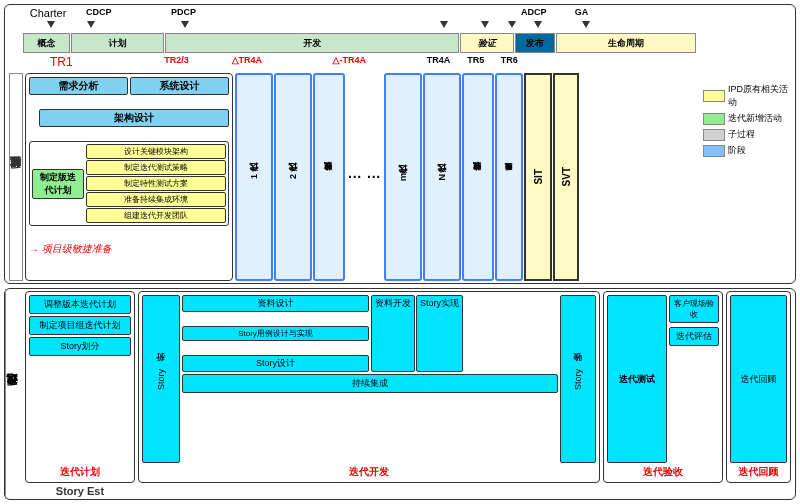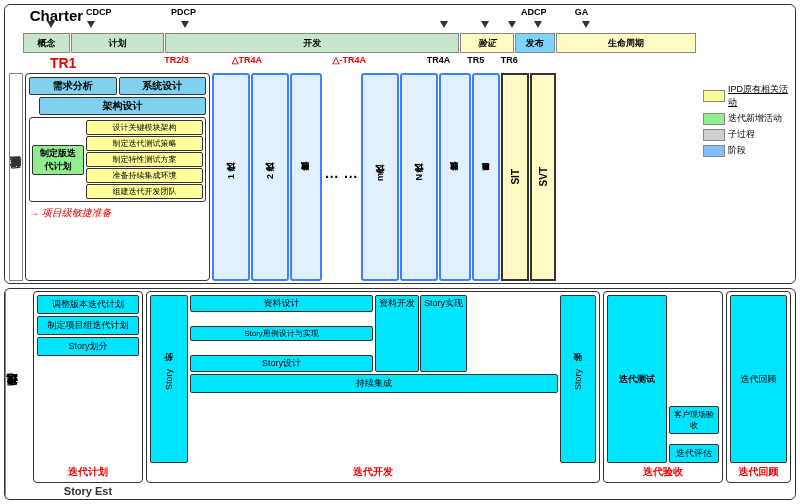--- a/index.html
+++ b/index.html
@@ -125,61 +125,61 @@
 </head>
 <body>
 
 <div class="main-container">
 
   <div class="top-section">
 
     <div style="display:flex; flex-direction:column; margin-left:14px; position:relative;">
 
       <div style="height:26px; position:relative; width:calc(100% - 95px);">
-        <span style="position:absolute;left:1%;font-size:15px;font-weight:bold;">Charter</span>
+        <span style="position:absolute;left:1%;font-size:11px;font-weight:normal;">Charter</span>
         <span style="position:absolute;left:7%;font-size:9px;font-weight:bold;margin-left:16px;">CDCP</span>
         <span style="position:absolute;left:22%;font-size:9px;font-weight:bold;">PDCP</span>
         <span style="position:absolute;left:74%;font-size:9px;font-weight:bold;">ADCP</span>
         <span style="position:absolute;left:82%;font-size:9px;font-weight:bold;">GA</span>
 
         <span style="position:absolute;left:3.5%;top:14px;" class="tri-down-black"></span>
         <span style="position:absolute;left:9.5%;top:14px;" class="tri-down-black"></span>
         <span style="position:absolute;left:23.5%;top:14px;" class="tri-down-black"></span>
         <span style="position:absolute;left:62%;top:14px;" class="tri-down-black"></span>
         <span style="position:absolute;left:68%;top:14px;" class="tri-down-black"></span>
         <span style="position:absolute;left:72%;top:14px;" class="tri-down-black"></span>
         <span style="position:absolute;left:76%;top:14px;" class="tri-down-black"></span>
         <span style="position:absolute;left:83%;top:14px;" class="tri-down-black"></span>
       </div>
 
       <div style="display:flex;height:20px;width:calc(100% - 95px); gap:1px; margin-bottom:2px;">
         <div style="width:7%;background:#c8e6c9;border:1px solid #888;display:flex;align-items:center;justify-content:center;font-size:9px;font-weight:bold;">概念</div>
         <div style="width:14%;background:#c8e6c9;border:1px solid #888;display:flex;align-items:center;justify-content:center;font-size:9px;font-weight:bold;">计划</div>
         <div style="width:44%;background:#c8e6c9;border:1px solid #888;display:flex;align-items:center;justify-content:center;font-size:9px;font-weight:bold;">开发</div>
         <div style="width:8%;background:#fff9c4;border:1px solid #888;display:flex;align-items:center;justify-content:center;font-size:9px;font-weight:bold;font-style:italic;">验证</div>
-        <div style="width:6%;background:#7dd3fc;border:1px solid #888;display:flex;align-items:center;justify-content:center;font-size:9px;font-weight:bold;">发布</div>
+        <div style="width:6%;background:#0369a1;border:1px solid #888;display:flex;align-items:center;justify-content:center;font-size:9px;font-weight:bold;">发布</div>
         <div style="width:21%;background:#fff9c4;border:1px solid #888;display:flex;align-items:center;justify-content:center;font-size:9px;font-weight:bold;">生命周期</div>
       </div>
 
       <div style="height:16px; position:relative; width:calc(100% - 95px); margin-bottom:2px;">
-        <span style="position:absolute;left:4%;font-size:14px;color:#e00;font-weight:bold;">TR1</span>
+        <span style="position:absolute;left:4%;font-size:12px;color:#e00;font-weight:normal;">TR1</span>
         <span style="position:absolute;left:21%;font-size:9px;color:#e00;font-weight:bold;">TR2/3</span>
         <span style="position:absolute;left:31%;font-size:9px;color:#e00;font-weight:bold;">△TR4A</span>
         <span style="position:absolute;left:46%;font-size:9px;color:#e00;font-weight:bold;">△-TR4A</span>
         <span style="position:absolute;left:60%;font-size:9px;font-weight:bold;">TR4A</span>
         <span style="position:absolute;left:66%;font-size:9px;font-weight:bold;">TR5</span>
         <span style="position:absolute;left:71%;font-size:9px;font-weight:bold;">TR6</span>
       </div>
     </div>
 
     <div style="display:flex;flex:1;gap:2px;overflow:hidden;">
 
       <div style="writing-mode:vertical-rl;transform:rotate(180deg);font-size:11px;font-weight:bold;display:flex;align-items:center;justify-content:center;width:14px;border:1px solid #888;color:#333;flex-shrink:0;">整体过程模板</div>
 
-      <div style="border:1.5px solid #333;border-radius:4px;width:185px;padding:3px;display:flex;flex-direction:column;gap:2px;flex-shrink:0;position:relative;">
+      <div style="border:1.5px solid #333;border-radius:4px;width:208px;padding:3px;display:flex;flex-direction:column;gap:14px;flex-shrink:0;position:relative;">
         <div style="display:flex;gap:2px;">
           <div class="proc-box" style="flex:1;">需求分析</div>
           <div class="proc-box" style="flex:1;">系统设计</div>
         </div>
         <div style="display:flex;gap:2px;margin-left:10px;">
           <div class="proc-box" style="flex:1;">架构设计</div>
         </div>
         <div style="border:1.5px solid #333;border-radius:3px;padding:2px;display:flex;flex-direction:column;gap:1px;">
           <div style="display:flex;gap:2px;align-items:center;">
             <div class="proc-box-green" style="width:52px;font-size:9px;">制定版迭代计划</div>
@@ -231,21 +231,21 @@
         <div style="border:2px solid #333;background:#fff9c4;display:flex;align-items:center;justify-content:center;width:28px;flex-shrink:0;">
           <span class="vert-text" style="font-size:10px;font-weight:bold;">SIT</span>
         </div>
 
         <div style="border:2px solid #333;background:#fff9c4;display:flex;align-items:center;justify-content:center;width:26px;flex-shrink:0;">
           <span class="vert-text" style="font-size:10px;font-weight:bold;">SVT</span>
         </div>
       </div>
 
       <div style="width:92px;flex-shrink:0;font-size:9px;display:flex;flex-direction:column;gap:3px;padding-left:4px;padding-top:10px;">
-        <div style="display:flex;align-items:center;gap:3px;text-decoration:underline;">
+        <div style="display:flex;align-items:center;gap:3px;">
           <div style="width:22px;height:12px;background:#ffff99;border:1px solid #888;flex-shrink:0;"></div>
           <span>IPD原有相关活动</span>
         </div>
         <div style="display:flex;align-items:center;gap:3px;">
           <div style="width:22px;height:12px;background:#90ee90;border:1px solid #888;flex-shrink:0;"></div>
           <span>迭代新增活动</span>
         </div>
         <div style="display:flex;align-items:center;gap:3px;">
           <div style="width:22px;height:12px;background:#d0d0d0;border:1px solid #888;flex-shrink:0;"></div>
           <span>子过程</span>
@@ -255,21 +255,21 @@
           <span>阶段</span>
         </div>
       </div>
     </div>
 
   </div>
 
   <div class="bottom-section">
     <div style="position:absolute;left:0;top:0;bottom:0;width:14px;writing-mode:vertical-rl;transform:rotate(180deg);font-size:11px;font-weight:bold;display:flex;align-items:center;justify-content:center;border-right:1px solid #888;">单次迭代过程</div>
 
-    <div style="margin-left:24px;display:flex;flex-direction:column;height:100%;gap:2px;">
+    <div style="margin-left:16px;display:flex;flex-direction:column;height:100%;gap:2px;">
 
       <div style="display:flex;gap:3px;flex:1;align-items:stretch;">
 
         <div style="border:1.5px solid #333;border-radius:4px;padding:3px;display:flex;flex-direction:column;gap:2px;width:110px;flex-shrink:0;">
           <div class="cyan-box">调整版本迭代计划</div>
           <div class="cyan-box">制定项目组迭代计划</div>
           <div class="cyan-box">Story划分</div>
           <div style="text-align:center;color:#e00;font-size:10px;font-weight:bold;margin-top:auto;">迭代计划</div>
         </div>
 
@@ -294,21 +294,21 @@
             </div>
 
             <div class="cyan-box" style="writing-mode:vertical-rl;transform:rotate(180deg);width:36px;display:flex;align-items:center;justify-content:center;font-size:9px;">Story验收</div>
           </div>
           <div style="text-align:center;color:#e00;font-size:10px;font-weight:bold;">迭代开发</div>
         </div>
 
         <div style="border:1.5px solid #333;border-radius:4px;padding:3px;display:flex;flex-direction:column;gap:2px;width:120px;flex-shrink:0;">
           <div style="display:flex;gap:2px;flex:1;">
             <div class="cyan-box" style="flex:1;display:flex;align-items:center;justify-content:center;font-weight:bold;">迭代测试</div>
-            <div style="display:flex;flex-direction:column;gap:10px;flex:1;justify-content:flex-end;">
+            <div style="display:flex;flex-direction:column;gap:4px;flex:1;">
               <div class="cyan-box" style="font-size:8px;">客户现场验收</div>
               <div class="cyan-box">迭代评估</div>
             </div>
           </div>
           <div style="text-align:center;color:#e00;font-size:10px;font-weight:bold;">迭代验收</div>
         </div>
 
         <div style="border:1.5px solid #333;border-radius:4px;padding:3px;display:flex;flex-direction:column;gap:2px;width:65px;flex-shrink:0;">
           <div class="cyan-box" style="flex:1;display:flex;align-items:center;justify-content:center;">迭代回顾</div>
           <div style="text-align:center;color:#e00;font-size:10px;font-weight:bold;">迭代回顾</div>

